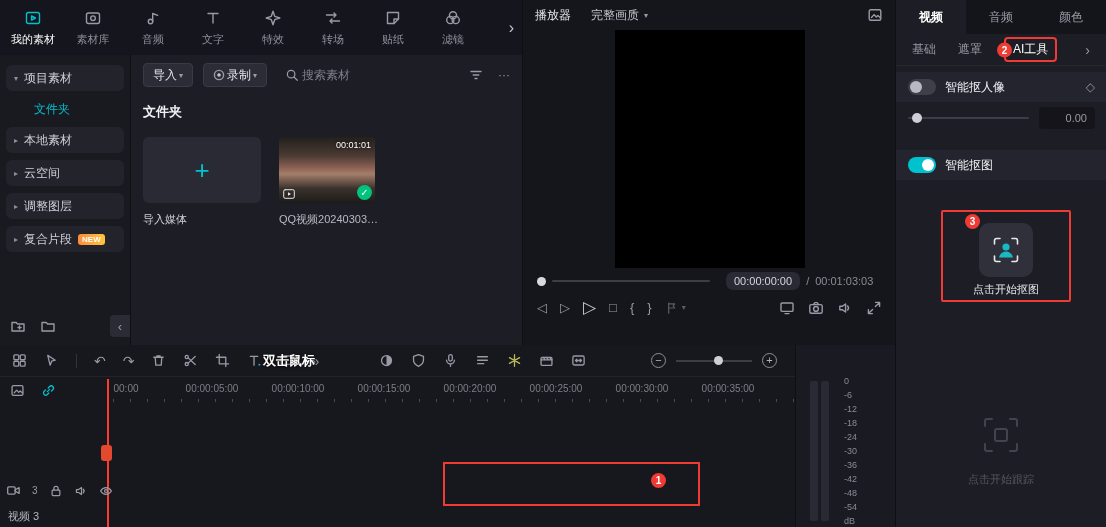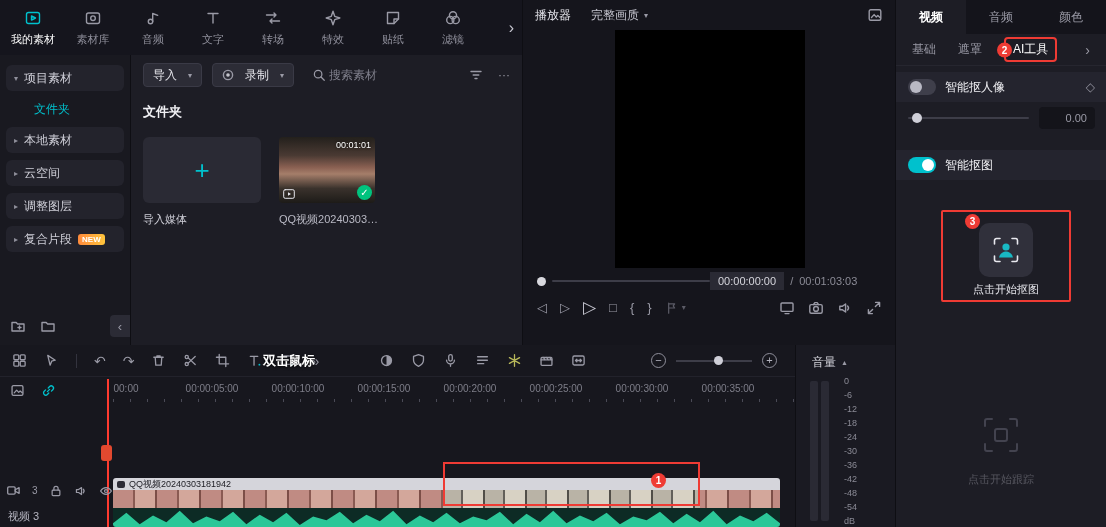--- a/index.html
+++ b/index.html
@@ -21,21 +21,21 @@
 .sidebar{left:0;top:55px;width:130px;height:290px;background:#191920;padding:10px 6px 8px;display:flex;flex-direction:column;gap:7px}
 .side-btn{height:26px;background:#23232c;border-radius:6px;display:flex;align-items:center;padding:0 8px;gap:6px;color:#cfcfd8;font-size:12px}
 .side-btn .car{color:#8f8f9b;font-size:8px}
 .side-link{height:22px;display:flex;align-items:center;padding-left:28px;color:#00c1cd;font-size:12px}
 .badge-new{margin-left:0;background:linear-gradient(90deg,#ff8a3c,#ffc53c);color:#fff;font-size:8px;font-weight:bold;padding:1px 4px;border-radius:3px}
 .side-footer{margin-top:auto;display:flex;align-items:center;gap:14px;padding-left:4px}
 .collapse-chip{margin-left:auto;width:20px;height:22px;background:#2b2b35;border-radius:4px 0 0 4px;display:flex;align-items:center;justify-content:center;color:#9a9aa6;margin-right:-6px;font-size:13px}
 
 .media{left:130px;top:55px;width:392px;height:290px;background:#1d1d25;border-left:1px solid #0e0e13;padding:8px 12px}
 .media-toolbar{display:flex;align-items:center;gap:10px}
-.btn{height:24px;background:#2c2c36;border:1px solid #3a3a46;border-radius:4px;display:flex;align-items:center;gap:11px;padding:0 9px;font-size:12px;color:#e4e4ea}
+.btn{height:24px;background:#2c2c36;border:1px solid #3a3a46;border-radius:4px;display:flex;align-items:center;gap:2px;padding:0 9px;font-size:12px;color:#e4e4ea}
 .btn .car{font-size:8px;color:#9a9aa6}
 .search{display:flex;align-items:flex-start;gap:3px;color:#7e7e8a;flex:1;padding-left:8px}
 .search input{background:transparent;border:none;outline:none;color:#c5c5cf;font-size:12px;width:110px;font-family:inherit}
 .search input::placeholder{color:#7e7e8a}
 .media-tools-right{display:flex;align-items:center;gap:14px;color:#9a9aa6}
 .media-title{margin-top:16px;font-size:13px;font-weight:bold;color:#f0f0f4}
 .media-grid{margin-top:16px;display:flex;gap:18px;align-items:flex-start}
 .import-card{width:118px;height:66px;background:#2a2a34;border-radius:6px;display:flex;align-items:center;justify-content:center}
 .import-plus{color:#00c1cd;font-size:26px;font-weight:300;line-height:1}
 .card-label{margin-top:9px;font-size:11px;color:#cfcfd8}
@@ -47,21 +47,21 @@
 
 .player{left:522px;top:0;width:373px;height:345px;background:#15151c;border-left:1px solid #0e0e13}
 .player-header{height:30px;display:flex;align-items:center;padding:0 12px}
 .quality{display:flex;align-items:center;gap:5px;color:#c5c5cf;margin-left:20px}
 .quality .car{font-size:8px;color:#9a9aa6}
 .player-header-right{margin-left:auto}
 .player-video{position:absolute;left:92px;top:30px;width:190px;height:238px;background:#000}
 .progress-row{position:absolute;left:0;top:272px;width:373px;display:flex;align-items:center;padding:0 14px}
 .progress-dot{width:9px;height:9px;border-radius:50%;background:#d8d8de;flex:none}
 .progress-track{width:158px;height:2px;background:#3d3d48;border-radius:1px;margin-left:6px}
-.time-chip{background:#2a2a34;border-radius:0;padding:3px 8px;font-size:11px;color:#d5d5dc;margin-left:0;white-space:nowrap}
+.time-chip{background:#2a2a34;border-radius:7px;padding:3px 8px;font-size:11px;color:#d5d5dc;margin-left:16px;white-space:nowrap}
 .time-total{color:#8b8b96;font-size:11px;margin-left:6px;white-space:nowrap}
 .controls-row{position:absolute;left:0;top:299px;width:373px;display:flex;align-items:center;padding:0 14px;gap:13px;color:#c5c5cf}
 .ctrl{font-size:13px;line-height:1}
 .ctrl.play{font-size:17px}
 .ctrl-flag{display:flex;align-items:center;gap:3px;color:#5b5b66}
 .ctrl-flag .car{font-size:8px}
 .controls-right{margin-left:auto;display:flex;gap:13px;align-items:center}
 
 .right{left:895px;top:0;width:211px;height:527px;background:#1d1d25;border-left:1px solid #0e0e13}
 .r-tabs{height:34px;display:flex;background:#14141b}
@@ -167,33 +167,33 @@
       <span class="ic">
           <svg width="18" height="18" viewBox="0 0 18 18">
             <path d="M4 4.5h10M9 4.5V14"></path>
           </svg>
         </span>
       <span class="lbl">文字</span>
     </div>
     <div class="nav-item">
       <span class="ic">
           <svg width="18" height="18" viewBox="0 0 18 18">
+            <path d="M9 2.2l1.7 5.1 5.1 1.7-5.1 1.7L9 15.8l-1.7-5.1L2.2 9l5.1-1.7z"></path>
+          </svg>
+        </span>
+      <span class="lbl">特效</span>
+    </div>
+    <div class="nav-item">
+      <span class="ic">
+          <svg width="18" height="18" viewBox="0 0 18 18">
             <path d="M2.5 6h9.5M10 4l2 2-2 2"></path>
             <path d="M15.5 12H6M8 10l-2 2 2 2"></path>
           </svg>
         </span>
       <span class="lbl">转场</span>
-    </div>
-    <div class="nav-item">
-      <span class="ic">
-          <svg width="18" height="18" viewBox="0 0 18 18">
-            <path d="M9 2.2l1.7 5.1 5.1 1.7-5.1 1.7L9 15.8l-1.7-5.1L2.2 9l5.1-1.7z"></path>
-          </svg>
-        </span>
-      <span class="lbl">特效</span>
     </div>
     <div class="nav-item">
       <span class="ic">
           <svg width="18" height="18" viewBox="0 0 18 18">
             <path d="M3.5 3.5h11v6.5L10 14.5H3.5z"></path>
             <path d="M10 14.5V10h4.5"></path>
           </svg>
         </span>
       <span class="lbl">贴纸</span>
     </div>
@@ -553,34 +553,20 @@
             <path d="M4.5 10.5l2.6-2.9 2.2 2.4 1.5-1.6 2.2 2.1"></path>
           </svg>
         </span>
       <span class="ic">
           <svg class="teal" width="15" height="15" viewBox="0 0 16 16">
             <path d="M6.8 9.2l2.4-2.4M4.9 7.3L3.4 8.8a2.4 2.4 0 0 0 3.4 3.4l1.5-1.5M11.1 8.7l1.5-1.5a2.4 2.4 0 0 0-3.4-3.4L7.7 5.3"></path>
           </svg>
         </span>
     </div>
 
-    <div class="clip">
-      <div class="clip-name">
-        <span class="clip-film"></span>
-        <span>QQ视频20240303181942</span>
-      </div>
-      <div class="clip-thumbs">
-        <div class="thumbs-light"></div>
-      </div>
-      <div class="clip-wave">
-        <svg viewBox="0 0 100 20" preserveAspectRatio="none">
-            <polygon fill="#2fd8a5" opacity="0.9" points="0,20 0,16 2,5 4,17 6,8 8,15 10,3 12,16 14,9 16,14 18,4 20,17 22,7 24,15 26,5 28,18 30,9 32,13 34,4 36,16 38,7 40,14 42,3 44,17 46,8 48,15 50,5 52,16 54,9 56,13 58,4 60,17 62,6 64,15 66,3 68,16 70,8 72,14 74,5 76,17 78,9 80,13 82,4 84,16 86,6 88,15 90,3 92,17 94,8 96,14 98,5 100,16 100,20"></polygon>
-          </svg>
-      </div>
-    </div>
 
     <div class="playhead"></div>
     <div class="playhead-handle"></div>
 
     <div class="track-ctrls">
       <span class="ic">
           <svg width="15" height="15" viewBox="0 0 16 16">
             <rect x="1.8" y="4.2" width="8" height="7.6" rx="1.2"></rect>
             <path d="M9.8 7.2l4.2-2.2v6l-4.2-2.2z"></path>
           </svg>
@@ -607,24 +593,20 @@
     </div>
     <div class="track-label">视频 3</div>
 
     <div class="anno1">
       <span class="badge">1</span>
     </div>
     <div class="anno1-text">双击鼠标</div>
   </div>
 
   <div class="region volume">
-    <div class="vol-header">
-      <span>音量</span>
-      <span class="vol-caret">▲</span>
-    </div>
     <div class="vol-bars">
       <span class="vol-bar"></span>
       <span class="vol-bar"></span>
     </div>
     <div class="vol-scale">
       <span>0</span>
       <span>-6</span>
       <span>-12</span>
       <span>-18</span>
       <span>-24</span>

